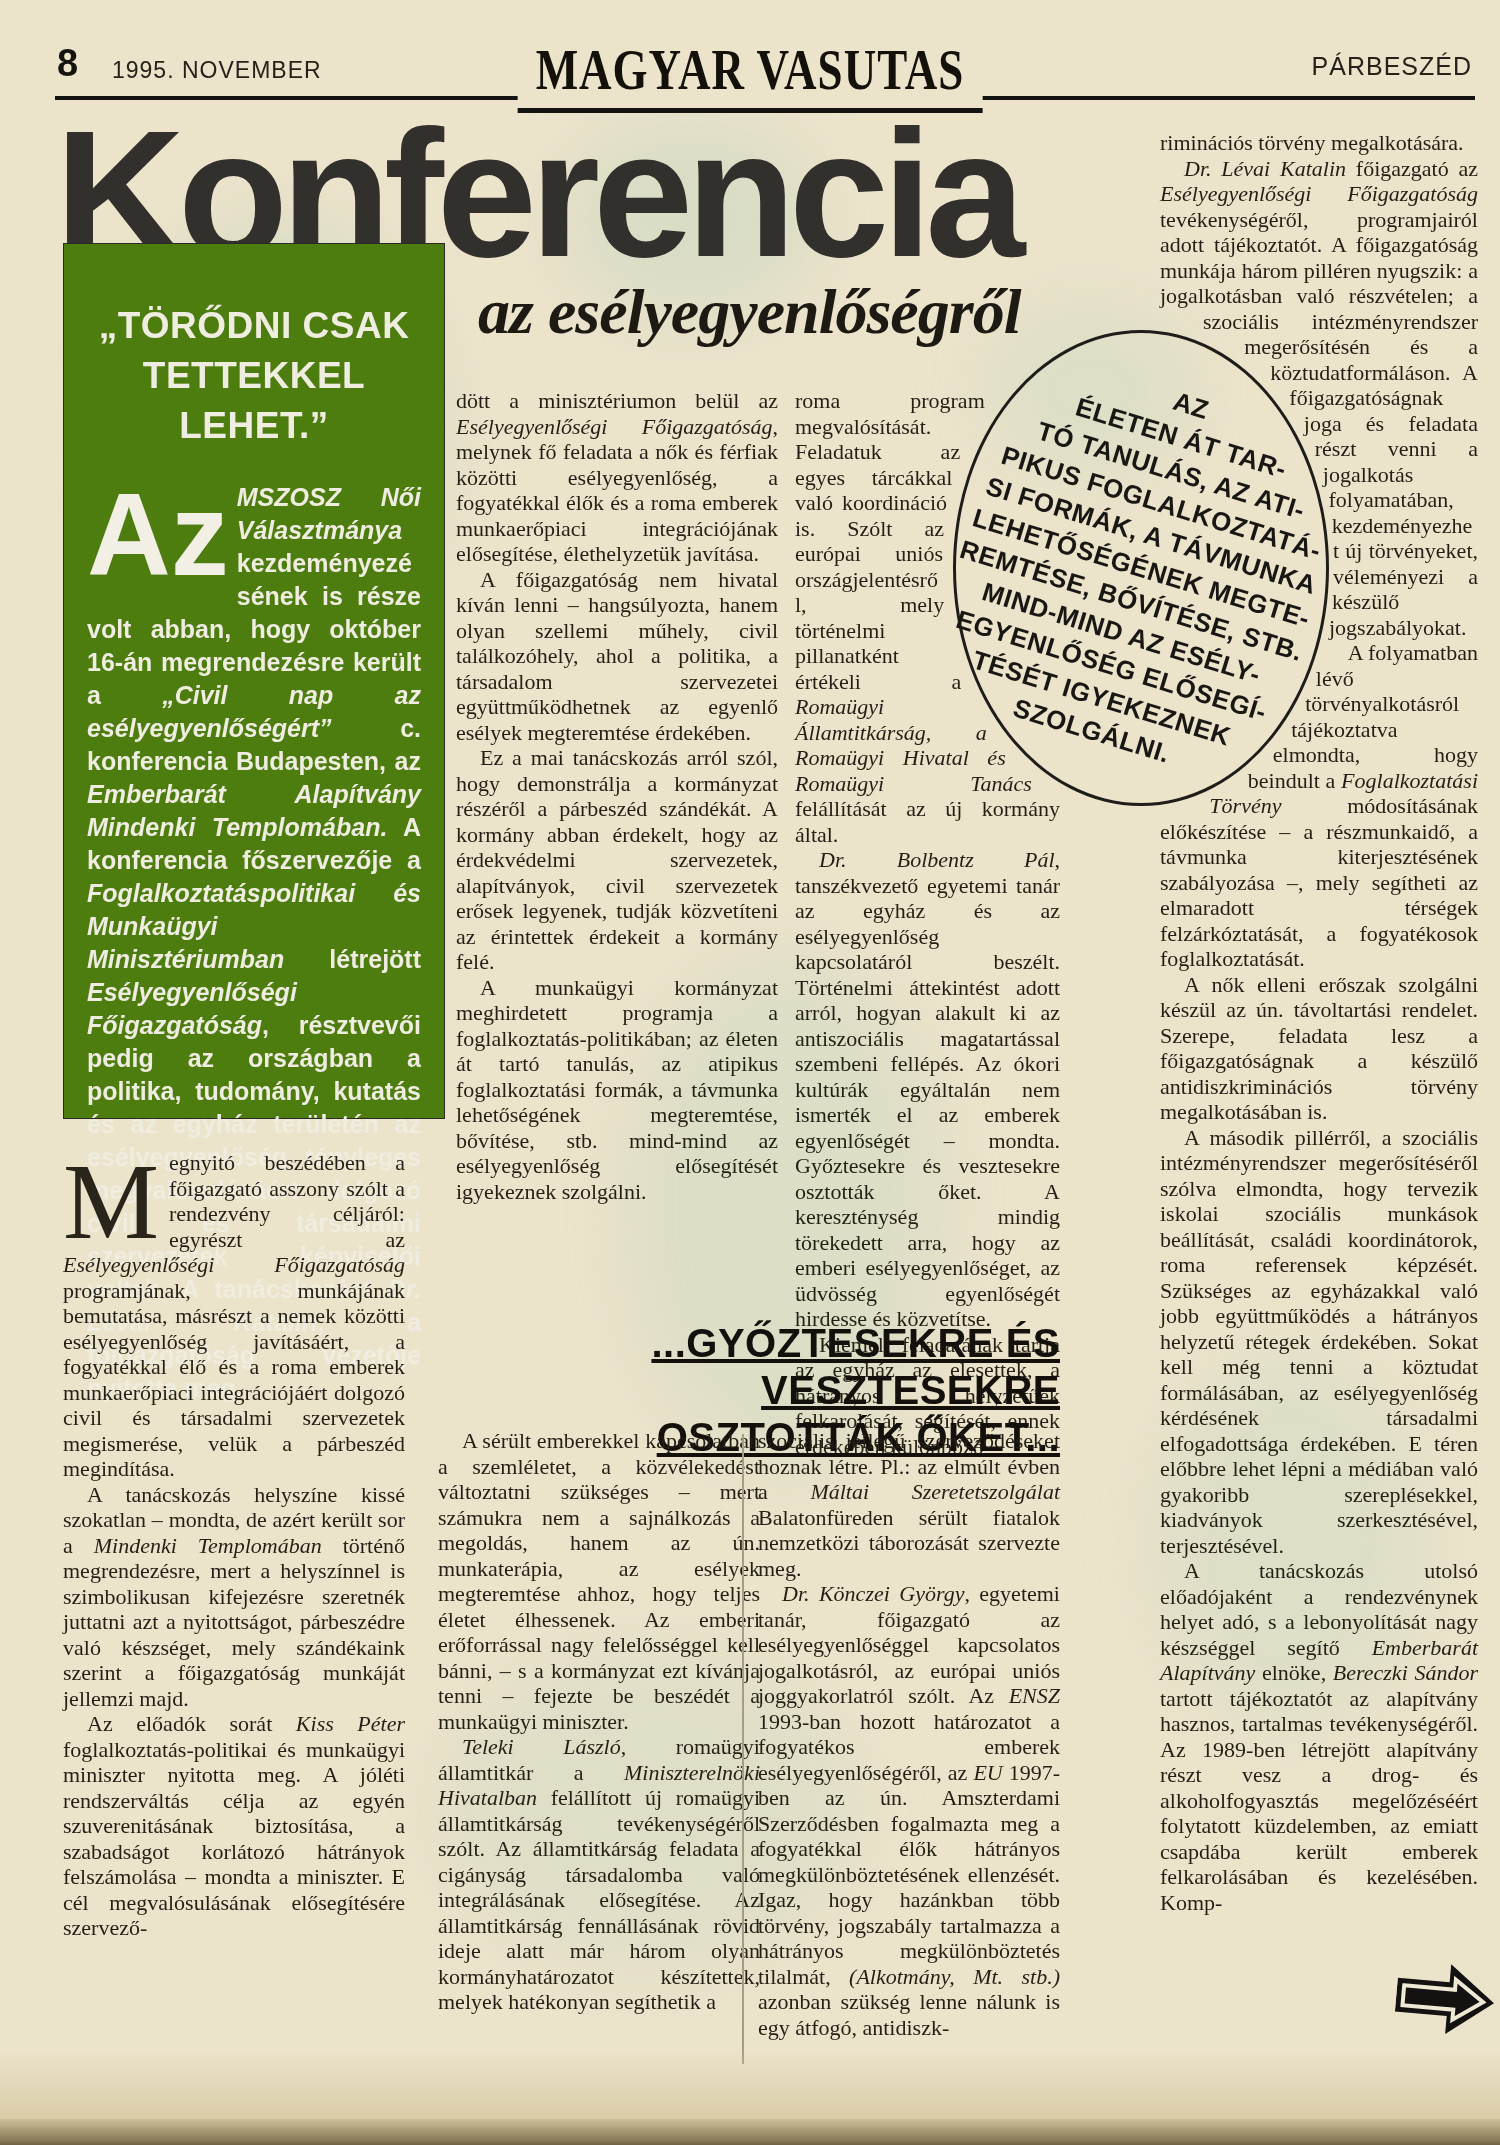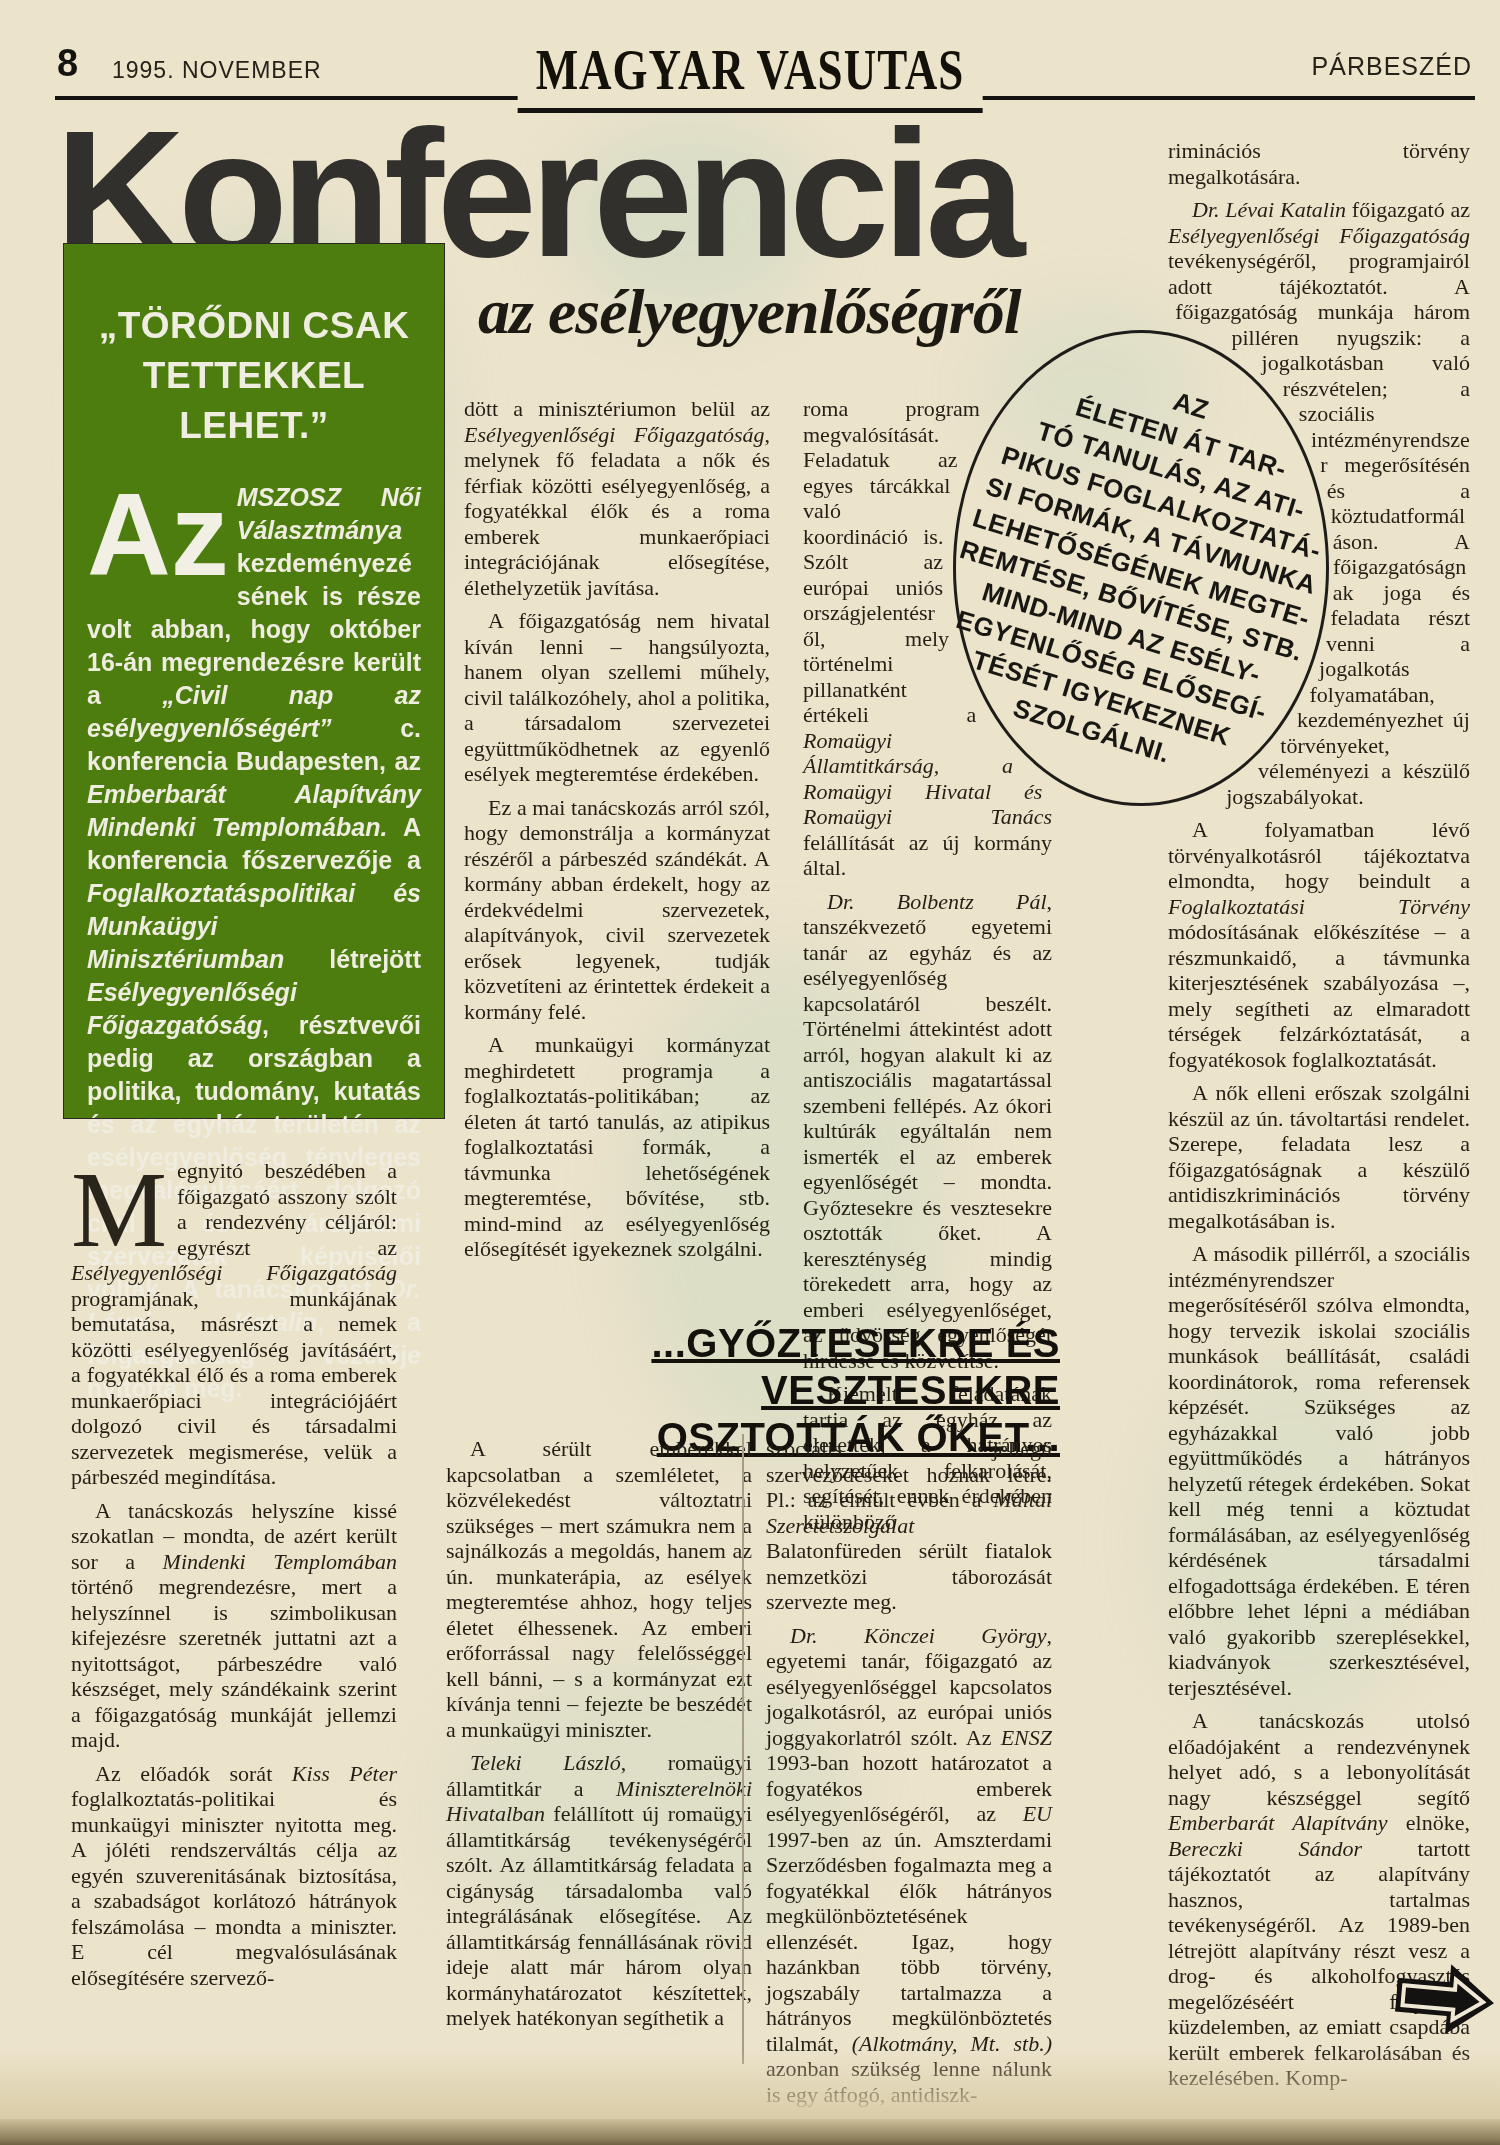--- a/index.html
+++ b/index.html
@@ -24,21 +24,21 @@
         box-sizing:border-box;padding:58px 24px 18px;color:#efece0;
         box-shadow:0 0 0 1px #2a2925 inset;}
   .qhead{text-align:center;font:bold 37px/50px "Liberation Sans",sans-serif;letter-spacing:.5px;}
   .qbody{margin-top:30px;font:bold 25px/33px "Liberation Sans",sans-serif;text-align:justify;
          hyphens:auto;-webkit-hyphens:auto;overflow-wrap:break-word;}
   .qbody i{font-style:italic;}
   .dropcap-az{float:left;font:bold 116px/96px "Liberation Sans",sans-serif;padding:6px 8px 0 0;color:#f2efe4;}
   
   .col{position:absolute;font-size:22px;line-height:25.5px;text-align:justify;color:#241f15;
        hyphens:auto;-webkit-hyphens:auto;overflow-wrap:break-word;}
-  .col p{margin:8px;}
+  .col p{margin:0;}
   .col p.ind{text-indent:24px;}
   .col i{font-style:italic;}
   .col1{left:63px;top:1150px;width:342px;}
   .col2{left:456px;top:388px;width:322px;}
   .col3{left:795px;top:388px;width:265px;}
   .col4{left:1160px;top:130px;width:318px;}
   .colbl{left:438px;top:1428px;width:322px;}
   .colbr{left:758px;top:1428px;width:302px;}
   .dropcap-m{float:left;font:108px/88px "Liberation Serif",serif;padding:8px 10px 0 0;color:#2a251b;}
   

